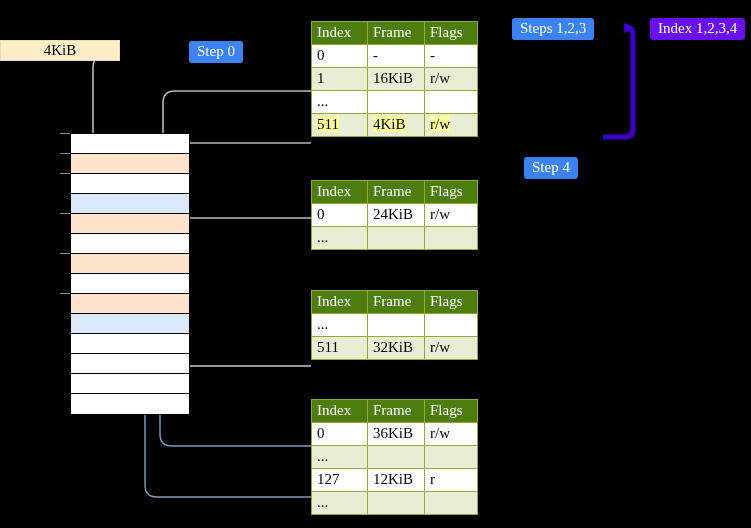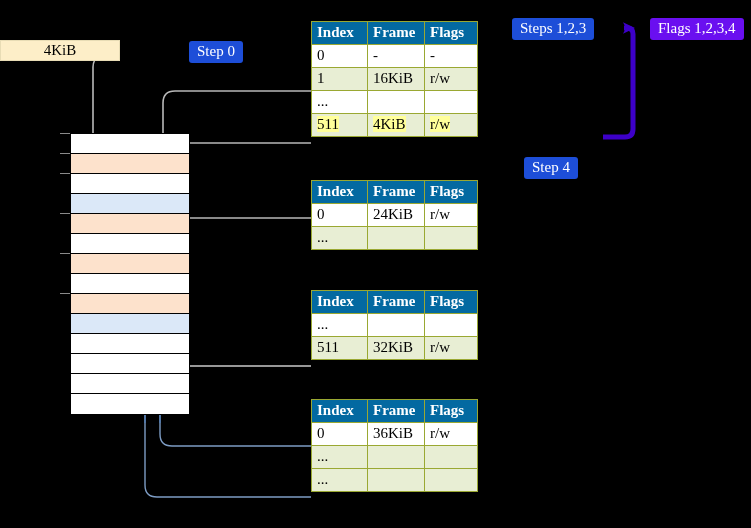--- a/index.html
+++ b/index.html
@@ -52,21 +52,21 @@
   .badge {
     position: absolute;
     color: #ffffff;
     font-size: 15px;
     line-height: 19px;
     padding: 1px 8px 2px 8px;
     border-radius: 3px;
     white-space: nowrap;
     z-index: 7;
   }
-  .badge-crimson { background: #1d4ed8; }
+  .badge-crimson { background: #3b82f6; }
   .badge-violet  { background: #6a0ff0; }
 
   #badge-step0   { left: 189px; top: 41px; font-family: Liberation Serif, serif; }
   #badge-steps123{ left: 512px; top: 18px; }
   #badge-step4   { left: 518px; top: 157px; margin-left: 6px; }
   #badge-steps1234{ left: 650px; top: 18px; }
 
   
   .memgrid {
     position: absolute;
@@ -113,23 +113,23 @@
     border: 1px solid #9aa832;
     padding: 2px 5px 3px 5px;
     text-align: left;
     color: #000000;
     font-weight: normal;
     height: 20px;
     box-sizing: border-box;
     vertical-align: middle;
   }
   .ptable th {
-    background: #0369a1;
+    background: #4d7c0f;
     color: #ffffff;
-    font-weight: bold;
+    font-weight: normal;
   }
   .ptable td.c-index { width: 56px; }
   .ptable td.c-frame { width: 57px; }
   .ptable td.c-flags { width: 53px; }
   .ptable th.c-index { width: 56px; }
   .ptable th.c-frame { width: 57px; }
   .ptable th.c-flags { width: 53px; }
   tr.row-odd  td { background: #ffffff; }
   tr.row-even td { background: #e8eed4; }
   .hl { background: #ffff99 !important; }
@@ -195,21 +195,21 @@
     </g>
   </svg>
 
   <div class="kib-box">
     <span>4KiB</span>
   </div>
 
   <div class="badge badge-crimson" id="badge-step0">Step 0</div>
   <div class="badge badge-crimson" id="badge-steps123">Steps 1,2,3</div>
   <div class="badge badge-crimson" id="badge-step4">Step 4</div>
-  <div class="badge badge-violet" id="badge-steps1234">Flags 1,2,3,4</div>
+  <div class="badge badge-violet" id="badge-steps1234">Index 1,2,3,4</div>
 
   <div class="tick" style="top:133px"></div>
   <div class="tick" style="top:153px"></div>
   <div class="tick" style="top:173px"></div>
   <div class="tick" style="top:213px"></div>
   <div class="tick" style="top:253px"></div>
   <div class="tick" style="top:293px"></div>
 
   <div class="memgrid" id="memgrid">
       <div class="memrow mem-white"></div>
@@ -313,20 +313,25 @@
         <tr class="row-odd">
           <td class="c-index">0</td>
           <td class="c-frame">36KiB</td>
           <td class="c-flags">r/w</td>
         </tr>
         <tr class="row-even">
           <td class="c-index">...</td>
           <td class="c-frame"></td>
           <td class="c-flags"></td>
         </tr>
+        <tr class="row-odd">
+          <td class="c-index">127</td>
+          <td class="c-frame">12KiB</td>
+          <td class="c-flags">r</td>
+        </tr>
         <tr class="row-even">
           <td class="c-index">...</td>
           <td class="c-frame"></td>
           <td class="c-flags"></td>
         </tr>
       </tbody>
     </table>
 
 </div>
 

